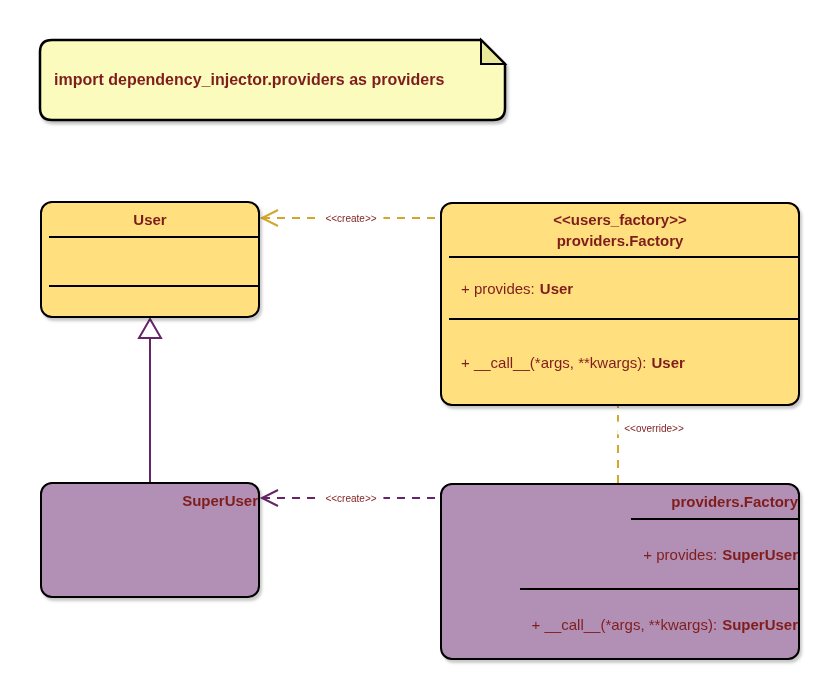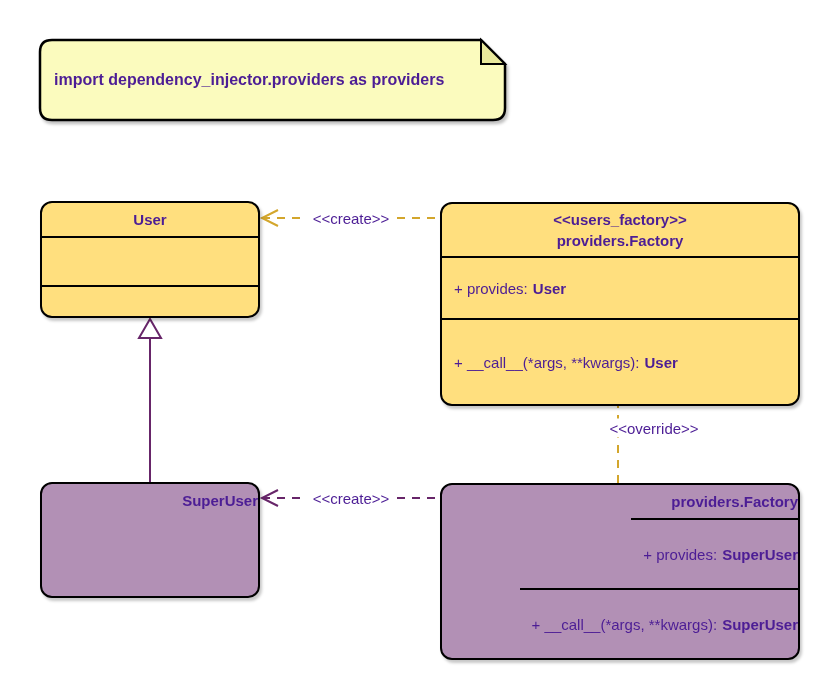--- a/index.html
+++ b/index.html
@@ -2,21 +2,21 @@
 <html style="--class_yellow: #FFDF7E; --class_purple: #B290B5; --note_fill: #FBFBBE; --note_fold: #E9E99C; --edge_gold: #D3A62C; --edge_purple: #672569; --border_black: #000000;"><head>
 <meta charset="utf-8">
 <style>
   html, body { margin: 0; padding: 0; background: #ffffff; }
   .canvas {
     position: relative;
     width: 840px;
     height: 700px;
     background: #ffffff;
     font-family: "Liberation Sans", "DejaVu Sans", sans-serif;
-    color: #4c1d95;
+    color: #7f1d1d;
     overflow: hidden;
   }
   .edges-layer { position: absolute; left: 0; top: 0; width: 840px; height: 700px; }
 
   
   .uml-class {
     position: absolute;
     box-sizing: border-box;
     border: 2px solid var(--border_black);
     border-radius: 12px;
@@ -29,21 +29,21 @@
   .cls-title {
     display: flex;
     flex-direction: column;
     align-items: center;
     justify-content: center;
     font-weight: bold;
     font-size: 15px;
     line-height: 21px;
     flex: 0 0 auto;
   }
-  .sec { border-top: 2px solid var(--border_black); flex: 0 0 auto; }
+  .sec { border-top: 2px solid var(--border_black); flex: 0 0 auto; margin-left: 7px; }
   .grow { flex: 1 1 auto; }
   .member {
     display: flex;
     align-items: center;
     padding-left: 12px;
     font-size: 15px;
     white-space: nowrap;
   }
   .m-type { font-weight: bold; margin-left: 5px; }
 
@@ -57,21 +57,21 @@
     font-weight: bold;
     font-size: 16px;
   }
 
   
   .edge-label {
     position: absolute;
     transform: translate(-50%, -50%);
     background: #ffffff;
     padding: 1px 7px;
-    font-size: 15px;
+    font-size: 10px;
     white-space: nowrap;
   }
 
   
   .edge { fill: none; stroke-width: 2px; }
   .gold { stroke: var(--edge_gold); }
   .purpleln { stroke: var(--edge_purple); }
   .dash { stroke-dasharray: 8 7; }
   .tri { fill: #ffffff; stroke: var(--edge_purple); stroke-width: 2px; }
 </style>

